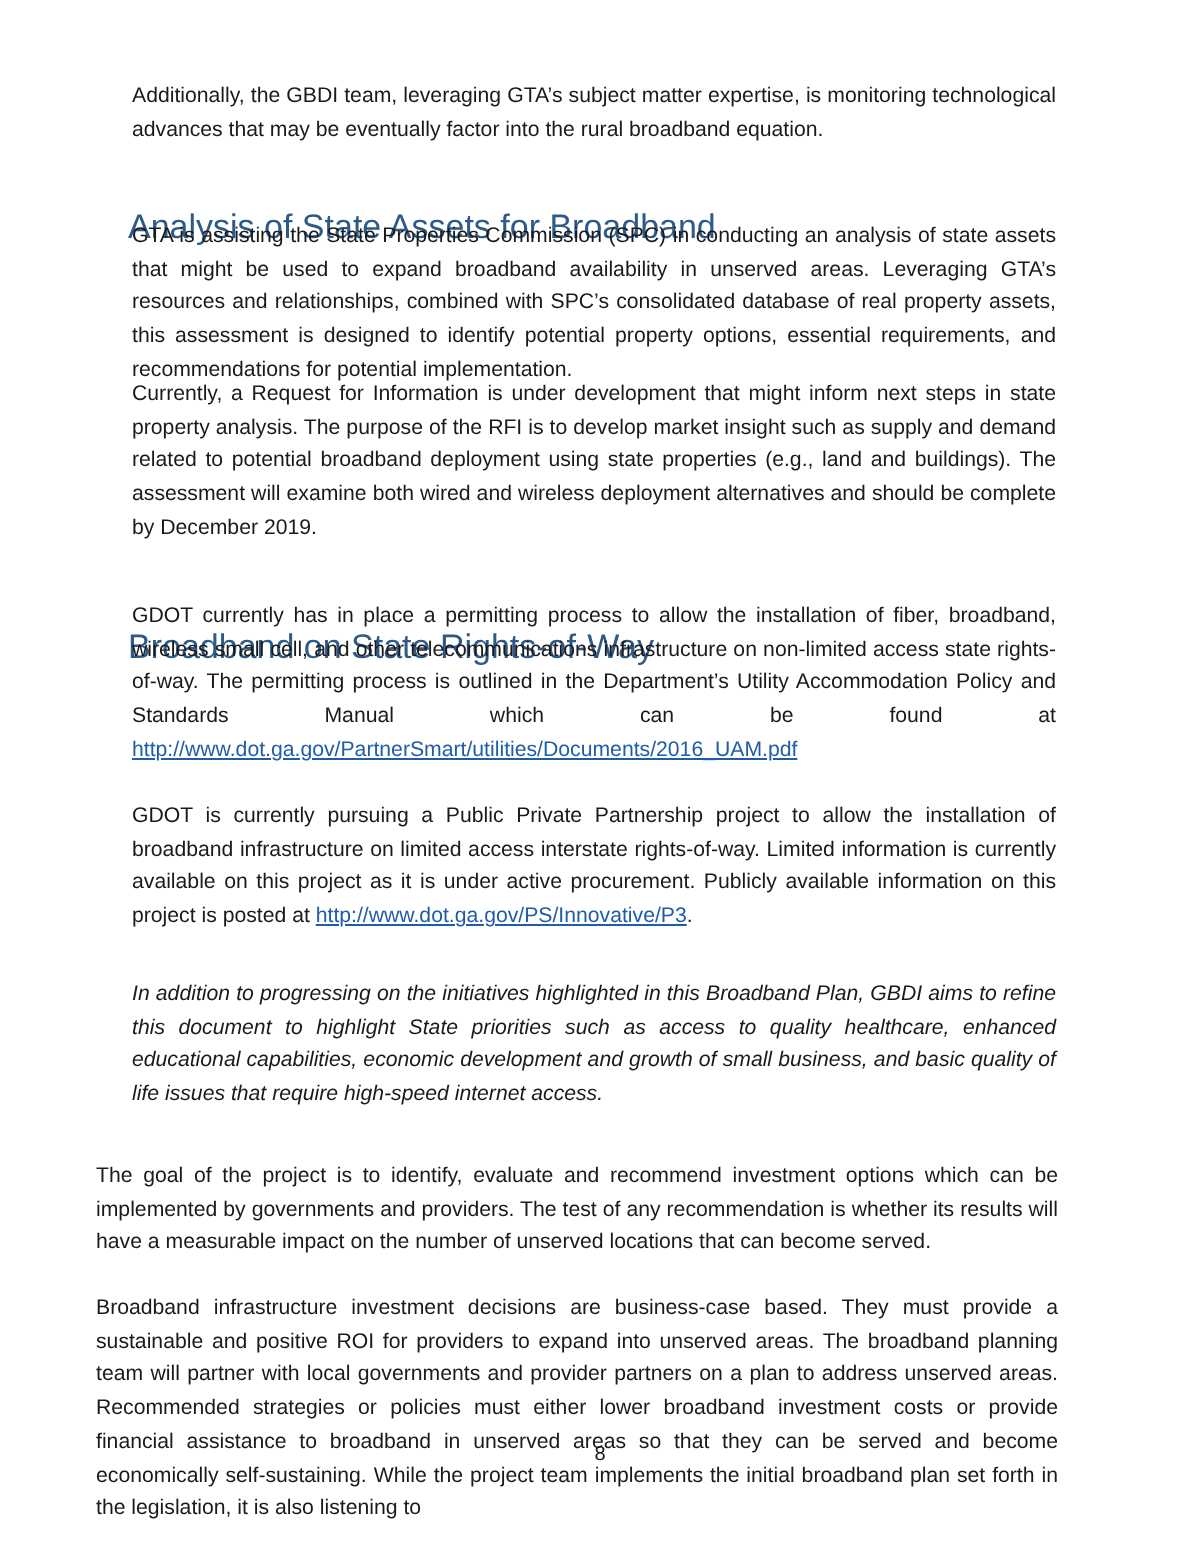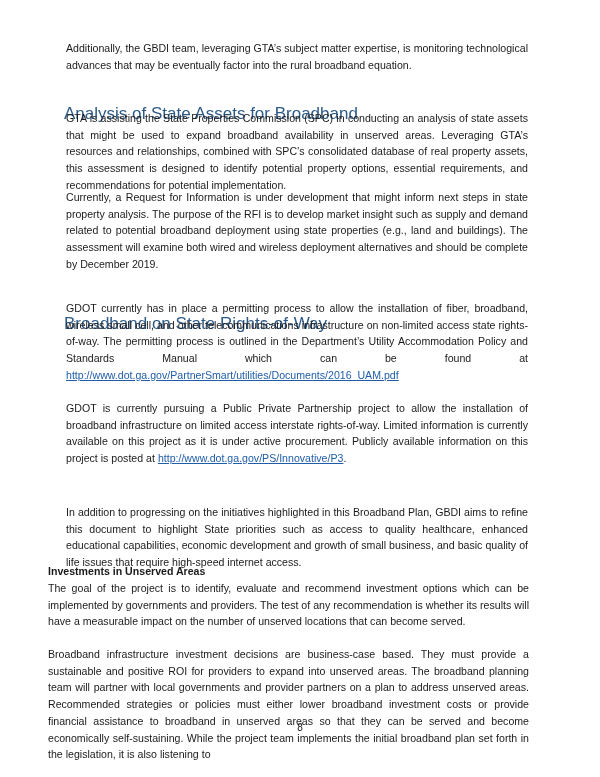--- a/index.html
+++ b/index.html
@@ -38,20 +38,19 @@
   <p class="p" style="top:110px;">GTA is assisting the State Properties Commission (SPC) in conducting an analysis of state assets that might be used to expand broadband availability in unserved areas.  Leveraging GTA’s resources and relationships, combined with SPC’s consolidated database of real property assets, this assessment is designed to identify potential property options, essential requirements, and recommendations for potential implementation.</p>
   <p class="p" style="top:189px;">Currently, a Request for Information is under development that might inform next steps in state property analysis.  The purpose of the RFI is to develop market insight such as supply and demand related to potential broadband deployment using state properties (e.g., land and buildings).  The assessment will examine both wired and wireless deployment alternatives and should be complete by December 2019.</p>
 
   <h2 class="h" style="top:298px;">Broadband on State Rights-of-Way</h2>
   <p class="p" style="top:300px;">
     <span>GDOT currently has in place a permitting process to allow the installation of fiber, broadband, wireless small cell, and other telecommunications infrastructure on non-limited access state rights-of-way. The permitting process is outlined in the Department’s Utility Accommodation Policy and Standards Manual which can be found at</span>
     <a class="link" href="#">http://www.dot.ga.gov/PartnerSmart/utilities/Documents/2016_UAM.pdf</a>
   </p>
   <p class="p" style="top:400px;"><span>GDOT is currently pursuing a Public Private Partnership project to allow the installation of broadband infrastructure on limited access interstate rights-of-way. Limited information is currently available on this project as it is under active procurement. Publicly available information on this project is posted at </span><a class="link" href="#">http://www.dot.ga.gov/PS/Innovative/P3</a><span>.</span></p>
 
-  <p class="p" style="top:504px;">In addition to progressing on the initiatives highlighted in this Broadband Plan, GBDI aims to refine this document to highlight State priorities such as access to quality healthcare, enhanced educational capabilities, economic development and growth of small business, and basic quality of life issues that require high-speed internet access.</p>
+  <p class="p" style="top:489px;font-style:italic;">In addition to progressing on the initiatives highlighted in this Broadband Plan, GBDI aims to refine this document to highlight State priorities such as access to quality healthcare, enhanced educational capabilities, economic development and growth of small business, and basic quality of life issues that require high-speed internet access.</p>
 
-  <h3 class="sub" style="top:564px;">Investments in Unserved Areas</h3>
   <p class="p wide" style="top:580px;">The goal of the project is to identify, evaluate and recommend investment options which can be implemented by governments and providers. The test of any recommendation is whether its results will have a measurable impact on the number of unserved locations that can become served.</p>
   <p class="p wide" style="top:646px;">Broadband infrastructure investment decisions are business-case based. They must provide a sustainable and positive ROI for providers to expand into unserved areas. The broadband planning team will partner with local governments and provider partners on a plan to address unserved areas. Recommended strategies or policies must either lower broadband investment costs or provide financial assistance to broadband in unserved areas so that they can be served and become economically self-sustaining. While the project team implements the initial broadband plan set forth in the legislation, it is also listening to</p>
 
   <div class="pagenum">8</div>
 </div>
 
 </body></html>

